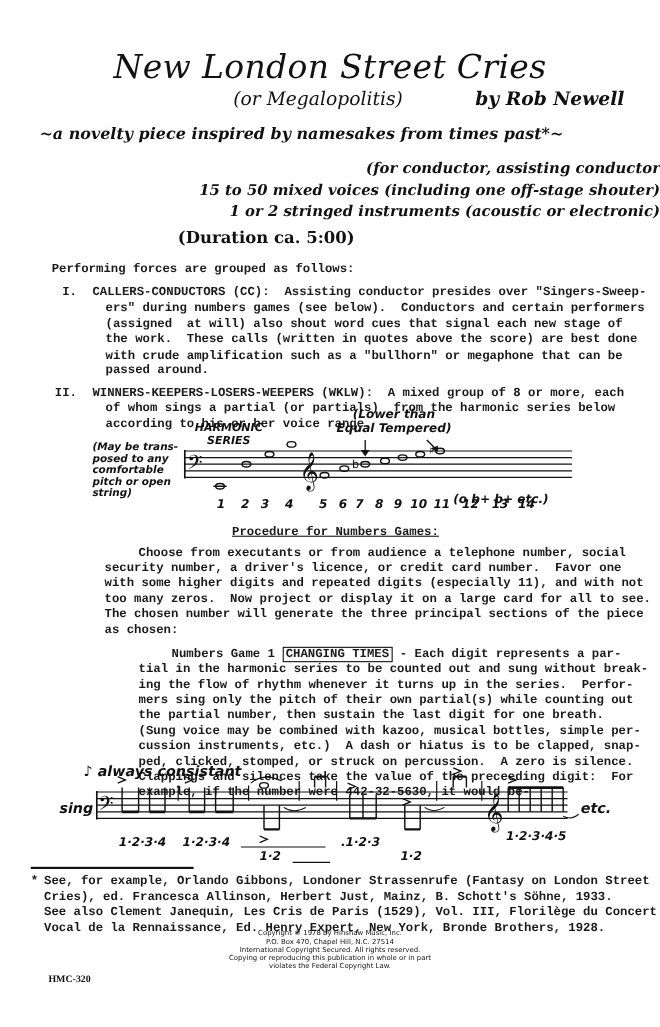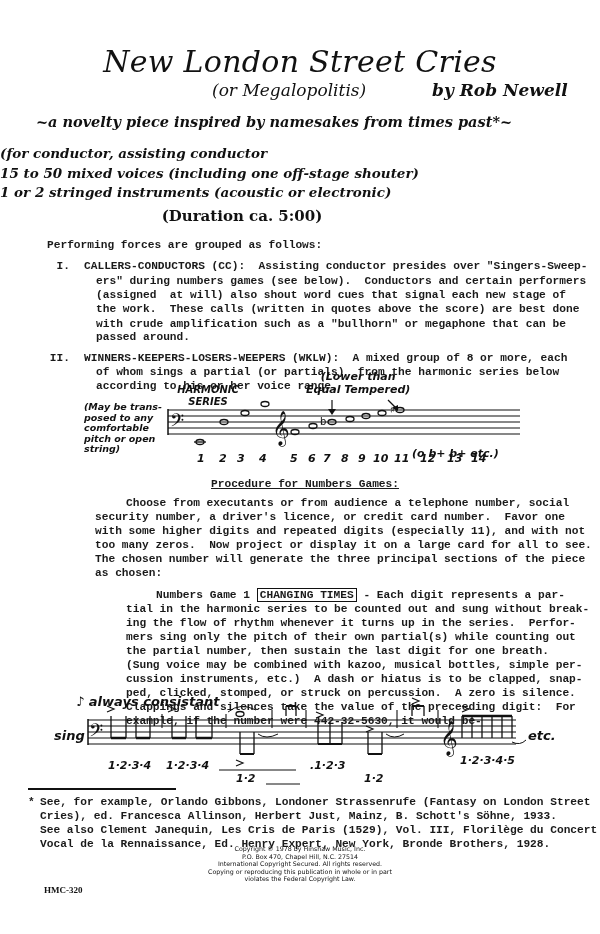--- a/index.html
+++ b/index.html
@@ -4,21 +4,21 @@
 <style>
   html, body { margin: 0; padding: 0; background: #ffffff; }
   body { width: 600px; height: 934px; position: relative; overflow: hidden; color: #111; }
   .hand { font-family: "DejaVu Serif", serif; font-style: italic; }
   .mono { font-family: "Liberation Mono", monospace; font-size: 11.2px; line-height: 14.2px; font-weight: bold; color: #1a1a1a; }
   .abs { position: absolute; }
   .title { left: 0; width: 600px; top: 44px; text-align: center; font-size: 30px; font-family: "DejaVu Serif", serif; font-style: italic; letter-spacing: 0.3px; }
   .subtitle { top: 80px; left: 212px; font-size: 17px; }
   .author { top: 80px; left: 432px; font-size: 17px; font-weight: bold; }
   .tagline { top: 113px; left: 0; width: 548px; text-align: center; font-size: 14.5px; font-weight: bold; }
-  .forces { left: 0; width: 600px; text-align: left; font-size: 13.5px; font-weight: bold; line-height: 20px; }
+  .forces { left: 0; width: 600px; text-align: right; font-size: 13.5px; font-weight: bold; line-height: 20px; }
   .duration { top: 207px; left: 0; width: 484px; text-align: center; font-size: 15px; font-weight: bold; font-style: normal; font-family: "DejaVu Serif", serif; }
   .roman { position: absolute; width: 30px; text-align: right; }
   .block { position: absolute; white-space: pre; }
   .boxed { border: 1.3px solid #111; padding: 0 2px; }
   .u { text-decoration: underline; }
   .staffnote { font-family: "DejaVu Sans", sans-serif; font-style: italic; font-size: 11px; font-weight: bold; line-height: 12px; }
   .num { font-family: "DejaVu Sans", sans-serif; font-style: italic; font-weight: bold; font-size: 11px; position: absolute; }
   .footrule { position: absolute; left: 28px; top: 788px; width: 148px; height: 1.5px; background: #111; }
   .copyright { position: absolute; top: 845px; left: 150px; width: 300px; text-align: center; font-family: "DejaVu Sans", sans-serif; font-size: 6.3px; line-height: 7.6px; }
   .catalog { position: absolute; top: 885px; left: 44px; font-family: "Liberation Serif", serif; font-size: 9px; font-weight: bold; }

